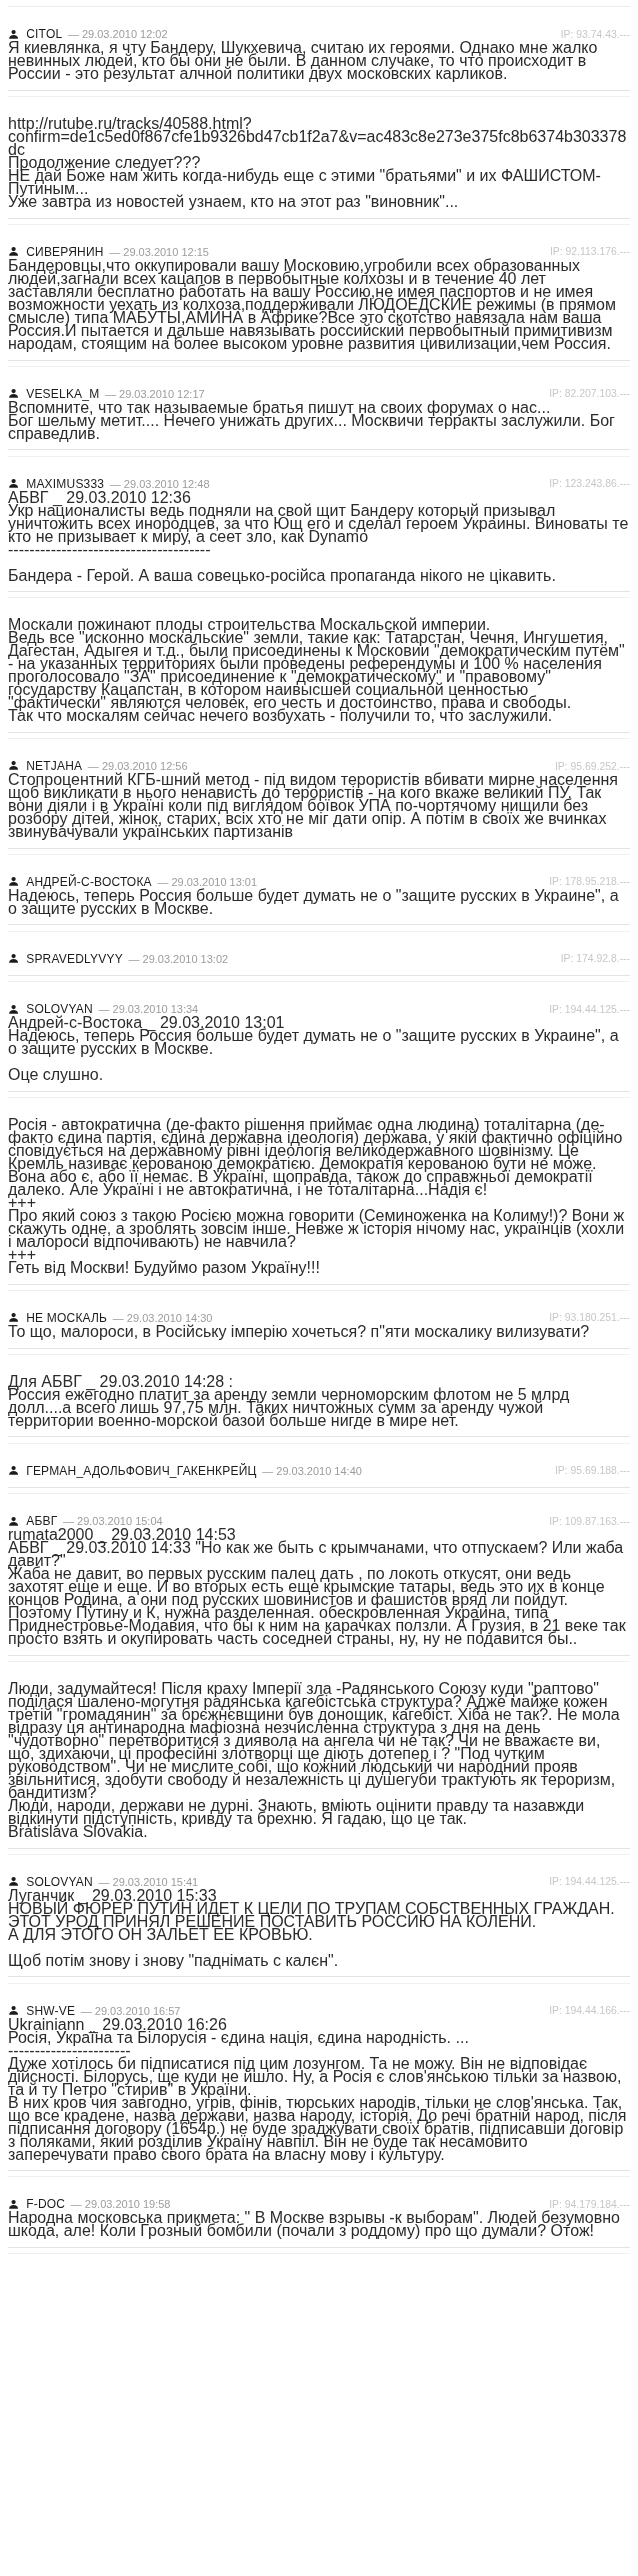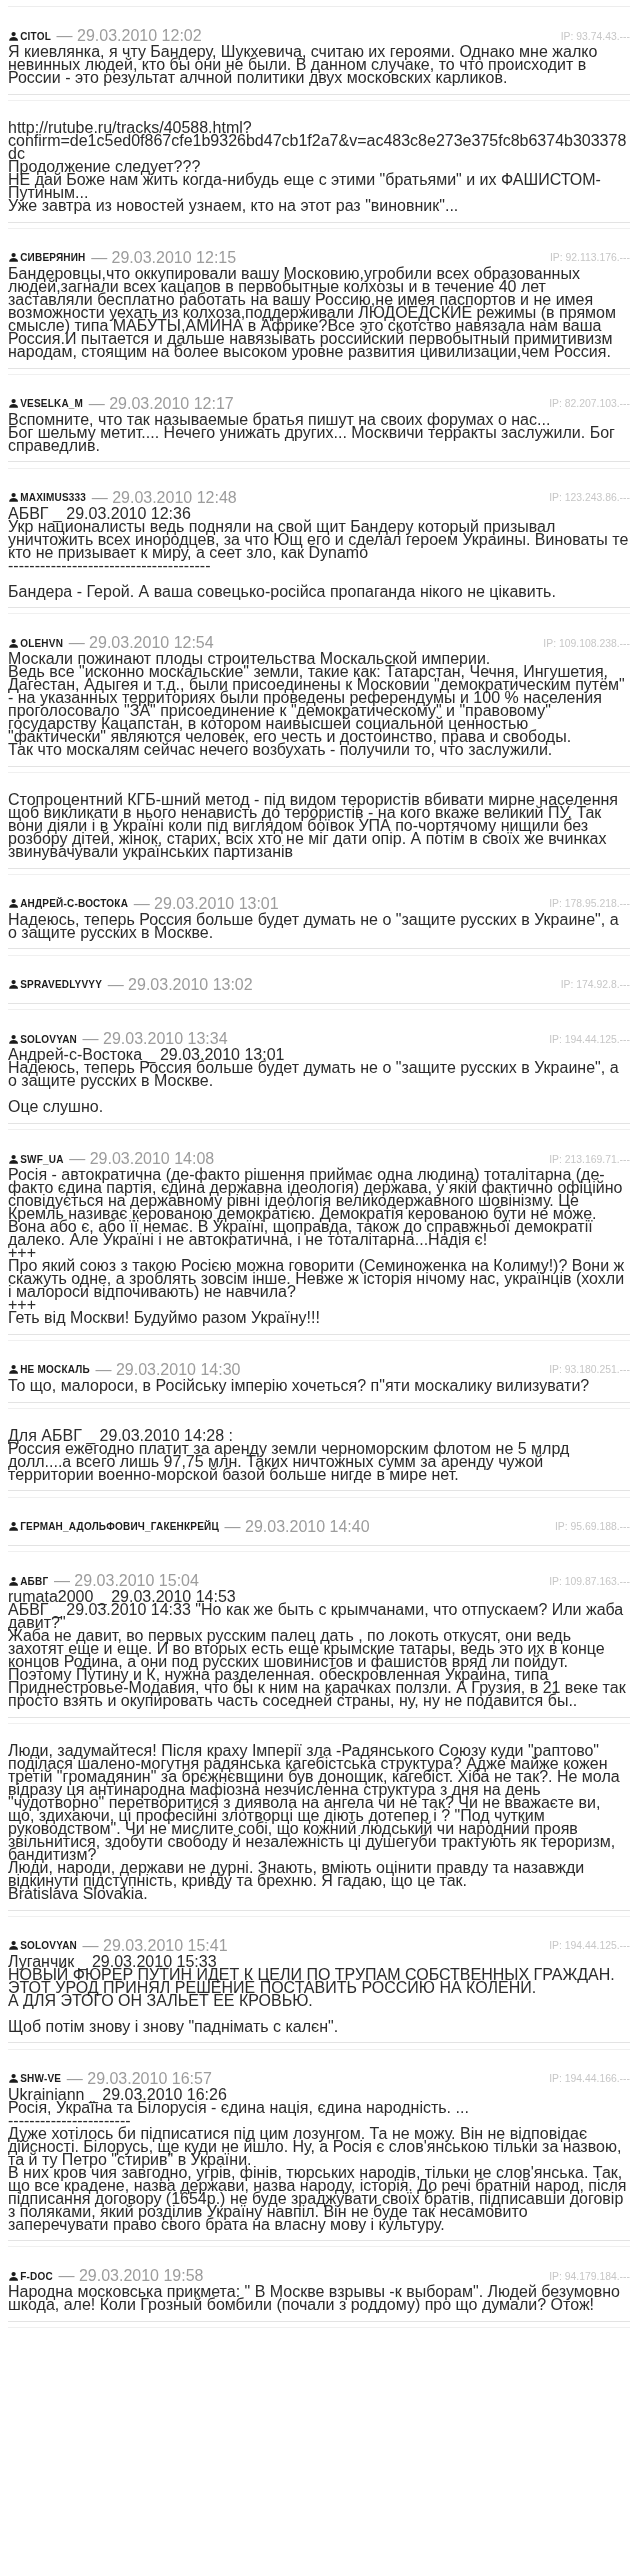--- a/index.html
+++ b/index.html
@@ -8,24 +8,24 @@
     color: var(--c-body, #2b2b2b);
     width: 638px;
   }
   .page { width: 638px; box-sizing: border-box; padding: 0 8px 32px 8px; }
   .top-hairline { border-top: 0.8px solid #ededed; margin-top: 6.4px; }
   .comment { padding: 20px 0 9.6px 0; }
   .c-head { display: flex; align-items: center; }
   .user-icon { width: 11.2px; height: 11.2px; display: inline-block; flex: 0 0 auto; }
   .user-icon svg { display: block; }
   .c-user {
-    font-weight: bold; font-size: 10px; letter-spacing: 0.2px;
-    color: var(--c-user, #1c1c1c); margin-left: 1px; white-space: nowrap;
+    font-weight: normal; font-size: 12px; letter-spacing: 0.2px;
+    color: var(--c-user, #1c1c1c); margin-left: 7px; white-space: nowrap;
   }
-  .c-date { color: var(--c-date, #9c9c9c); font-size: 16px; margin-left: 5.6px; white-space: nowrap; }
+  .c-date { color: var(--c-date, #9c9c9c); font-size: 11px; margin-left: 5.6px; white-space: nowrap; }
   .c-ip { margin-left: auto; color: var(--c-ip, #c7c7c7); font-size: 10.4px; white-space: nowrap; }
   .c-body {
     margin-top: 0; font-size: 16px; line-height: 13px;
     color: var(--c-body, #2b2b2b); white-space: pre-line;
     word-wrap: break-word; overflow-wrap: break-word;
   }
   .sep {
     height: 7.2px; display: flex; flex-direction: column; justify-content: space-between;
   }
   .sep::before { content: ""; display: block; border-top: 0.8px solid var(--c-div1, #e3e3e3); }
@@ -104,37 +104,37 @@
       <span class="c-ip">IP: 123.243.86.---</span>
     </header>
     <div class="c-body">АБВГ _ 29.03.2010 12:36
 Укр националисты ведь подняли на свой щит Бандеру который призывал уничтожить всех инородцев, за что Ющ его и сделал героем Украины. Виноваты те кто не призывает к миру, а сеет зло, как Dynamo
 --------------------------------------
 
 Бандера - Герой. А ваша совецько-російса пропаганда нікого не цікавить.</div>
   </article>
 <div class="sep"></div>
   <article class="comment">
-    <header class="c-head">
-      <span class="user-icon">
-        <svg viewBox="0 0 24 24" width="11.2" height="11.2" aria-hidden="true">
-          <circle cx="12" cy="6.6" r="4.6" fill="#1c1c1c"></circle>
-          <path d="M2.5 21c0-5.2 4.3-8 9.5-8s9.5 2.8 9.5 8z" fill="#1c1c1c"></path>
-        </svg>
-      </span>
-      <span class="c-user">OLEHVN</span>
-      <span class="c-date">— 29.03.2010 12:54</span>
-      <span class="c-ip">IP: 109.108.238.---</span>
-    </header>
     <div class="c-body">Москали пожинают плоды строительства Москальской империи.
 Ведь все "исконно москальские" земли, такие как: Татарстан, Чечня, Ингушетия, Дагестан, Адыгея и т.д., были присоединены к Московии "демократическим путём" - на указанных территориях были проведены референдумы и 100 % населения проголосовало "ЗА" присоединение к "демократическому" и "правовому" государству Кацапстан, в котором наивысшей социальной ценностью "фактически" являются человек, его честь и достоинство, права и свободы.
 Так что москалям сейчас нечего возбухать - получили то, что заслужили.</div>
   </article>
 <div class="sep"></div>
   <article class="comment">
+    <header class="c-head">
+      <span class="user-icon">
+        <svg viewBox="0 0 24 24" width="11.2" height="11.2" aria-hidden="true">
+          <circle cx="12" cy="6.6" r="4.6" fill="#1c1c1c"></circle>
+          <path d="M2.5 21c0-5.2 4.3-8 9.5-8s9.5 2.8 9.5 8z" fill="#1c1c1c"></path>
+        </svg>
+      </span>
+      <span class="c-user">NETJAHA</span>
+      <span class="c-date">— 29.03.2010 12:56</span>
+      <span class="c-ip">IP: 95.69.252.---</span>
+    </header>
     <div class="c-body">Стопроцентний КГБ-шний метод - під видом терористів вбивати мирне населення щоб викликати в нього ненависть до терористів - на кого вкаже великий ПУ. Так вони діяли і в Україні коли під виглядом боївок УПА по-чортячому нищили без розбору дітей, жінок, старих, всіх хто не міг дати опір. А потім в своїх же вчинках звинувачували українських партизанів</div>
   </article>
 <div class="sep"></div>
   <article class="comment">
     <header class="c-head">
       <span class="user-icon">
         <svg viewBox="0 0 24 24" width="11.2" height="11.2" aria-hidden="true">
           <circle cx="12" cy="6.6" r="4.6" fill="#1c1c1c"></circle>
           <path d="M2.5 21c0-5.2 4.3-8 9.5-8s9.5 2.8 9.5 8z" fill="#1c1c1c"></path>
         </svg>
@@ -172,31 +172,20 @@
       <span class="c-date">— 29.03.2010 13:34</span>
       <span class="c-ip">IP: 194.44.125.---</span>
     </header>
     <div class="c-body">Андрей-с-Востока _ 29.03.2010 13:01
 Надеюсь, теперь Россия больше будет думать не о "защите русских в Украине", а о защите русских в Москве.
 
 Оце слушно.</div>
   </article>
 <div class="sep"></div>
   <article class="comment">
-    <header class="c-head">
-      <span class="user-icon">
-        <svg viewBox="0 0 24 24" width="11.2" height="11.2" aria-hidden="true">
-          <circle cx="12" cy="6.6" r="4.6" fill="#1c1c1c"></circle>
-          <path d="M2.5 21c0-5.2 4.3-8 9.5-8s9.5 2.8 9.5 8z" fill="#1c1c1c"></path>
-        </svg>
-      </span>
-      <span class="c-user">SWF_UA</span>
-      <span class="c-date">— 29.03.2010 14:08</span>
-      <span class="c-ip">IP: 213.169.71.---</span>
-    </header>
     <div class="c-body">Росія - автократична (де-факто рішення приймає одна людина) тоталітарна (де-факто єдина партія, єдина державна ідеологія) держава, у якій фактично офіційно сповідується на державному рівні ідеологія великодержавного шовінізму. Це Кремль називає керованою демократією. Демократія керованою бути не може. Вона або є, або її немає. В Україні, щоправда, також до справжньої демократії далеко. Але Україні і не автократична, і не тоталітарна...Надія є!
 +++
 Про який союз з такою Росією можна говорити (Семиноженка на Колиму!)? Вони ж скажуть одне, а зроблять зовсім інше. Невже ж історія нічому нас, українців (хохли і малороси відпочивають) не навчила?
 +++
 Геть від Москви! Будуймо разом Україну!!!</div>
   </article>
 <div class="sep"></div>
   <article class="comment">
     <header class="c-head">
       <span class="user-icon">

